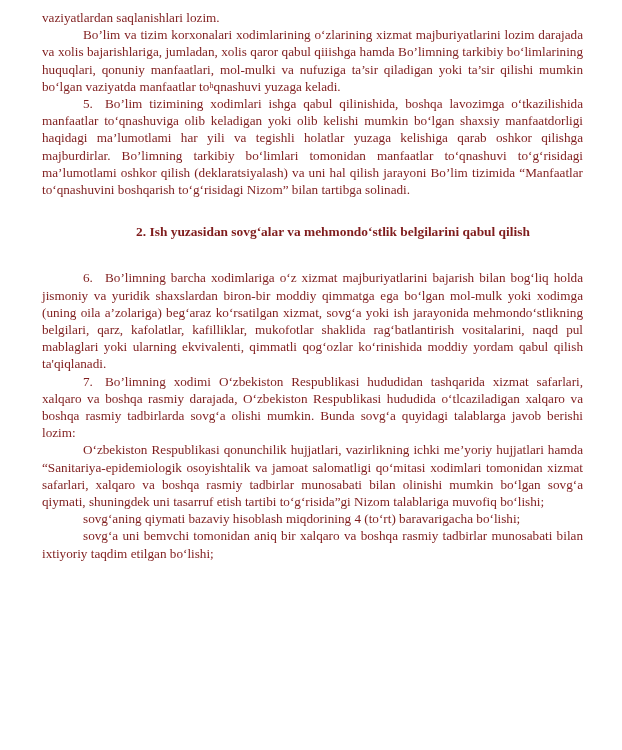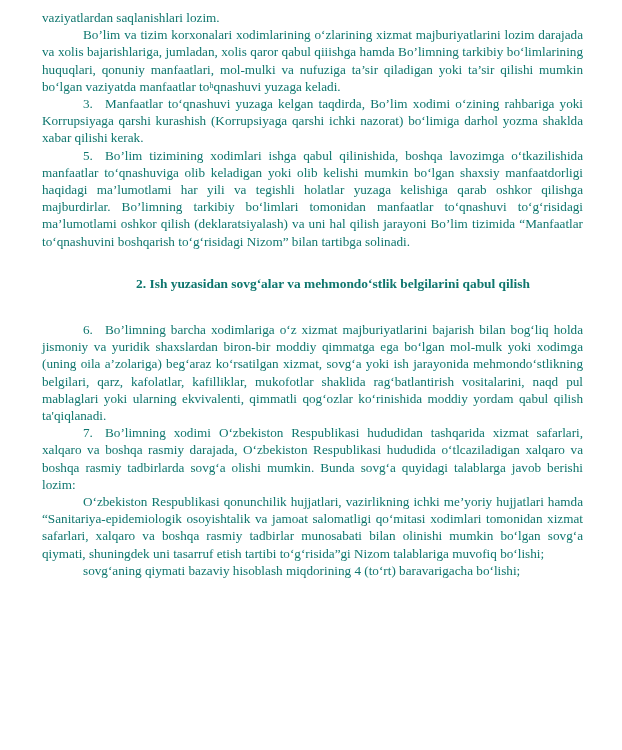--- a/index.html
+++ b/index.html
@@ -1,37 +1,37 @@
 <!DOCTYPE html>
 <html><head>
 <meta charset="utf-8">
 <style>
   html, body { margin: 0; padding: 0; background: #ffffff; }
   body { width: 622px; height: 750px; overflow: hidden; position: relative; }
   .page {
     position: absolute; left: 42px; top: 9px; width: 541px;
     font-family: "Liberation Serif", serif; font-size: 13.2px; line-height: 17.2px;
-    color: #0f766e; text-align: justify;
+    color: #7f1d1d; text-align: justify;
   }
   .page p { margin: 0; }
   .indent { text-indent: 41px; font-family: Liberation Serif, serif; }
   .num { display: inline-block; width: 22px; text-indent: 0; }
   .heading {
     font-weight: bold; font-size: 13.4px; text-align: center;
     margin-top: 25px !important; margin-bottom: 29px !important; padding-left: 41px;
   }
 </style>
 </head>
 <body>
 
 <div class="page">
   <p><span>vaziyatlardan saqlanishlari lozim.</span></p>
   <p class="indent"><span>Bo’lim va tizim korxonalari xodimlarining o‘zlarining xizmat majburiyatlarini lozim darajada va xolis bajarishlariga, jumladan, xolis qaror qabul qiiishga hamda Bo’limning tarkibiy bo‘limlarining huquqlari, qonuniy manfaatlari, mol-mulki va nufuziga ta’sir qiladigan yoki ta’sir qilishi mumkin bo‘lgan vaziyatda manfaatlar toʰqnashuvi yuzaga keladi.</span></p>
-  <p class="indent"><span class="num">3.</span><span>Manfaatlar to‘qnashuvi yuzaga kelgan taqdirda, Bo’lim xodimi o‘zining rahbariga yoki Korrupsiyaga qarshi kurashish (Korrupsiyaga qarshi ichki nazorat) bo‘limiga darhol yozma shaklda xabar qilishi kerak.</span></p>
   <p class="indent"><span class="num">5.</span><span>Bo’lim tizimining xodimlari ishga qabul qilinishida, boshqa lavozimga o‘tkazilishida manfaatlar to‘qnashuviga olib keladigan yoki olib kelishi mumkin bo‘lgan shaxsiy manfaatdorligi haqidagi ma’lumotlami har yili va tegishli holatlar yuzaga kelishiga qarab oshkor qilishga majburdirlar. Bo’limning tarkibiy bo‘limlari tomonidan manfaatlar to‘qnashuvi to‘g‘risidagi ma’lumotlami oshkor qilish (deklaratsiyalash) va uni hal qilish jarayoni Bo’lim tizimida “Manfaatlar to‘qnashuvini boshqarish to‘g‘risidagi Nizom” bilan tartibga solinadi.</span></p>
 
   <p class="heading">2. Ish yuzasidan sovg‘alar va mehmondo‘stlik belgilarini qabul qilish</p>
 
   <p class="indent"><span class="num">6.</span><span>Bo’limning barcha xodimlariga o‘z xizmat majburiyatlarini bajarish bilan bog‘liq holda jismoniy va yuridik shaxslardan biron-bir moddiy qimmatga ega bo‘lgan mol-mulk yoki xodimga (uning oila a’zolariga) beg‘araz ko‘rsatilgan xizmat, sovg‘a yoki ish jarayonida mehmondo‘stlikning belgilari, qarz, kafolatlar, kafilliklar, mukofotlar shaklida rag‘batlantirish vositalarini, naqd pul mablaglari yoki ularning ekvivalenti, qimmatli qog‘ozlar ko‘rinishida moddiy yordam qabul qilish ta'qiqlanadi.</span></p>
   <p class="indent"><span class="num">7.</span><span>Bo’limning xodimi O‘zbekiston Respublikasi hududidan tashqarida xizmat safarlari, xalqaro va boshqa rasmiy darajada, O‘zbekiston Respublikasi hududida o‘tlcaziladigan xalqaro va boshqa rasmiy tadbirlarda sovg‘a olishi mumkin. Bunda sovg‘a quyidagi talablarga javob berishi lozim:</span></p>
   <p class="indent"><span>O‘zbekiston Respublikasi qonunchilik hujjatlari, vazirlikning ichki me’yoriy hujjatlari hamda “Sanitariya-epidemiologik osoyishtalik va jamoat salomatligi qo‘mitasi xodimlari tomonidan xizmat safarlari, xalqaro va boshqa rasmiy tadbirlar munosabati bilan olinishi mumkin bo‘lgan sovg‘a qiymati, shuningdek uni tasarruf etish tartibi to‘g‘risida”gi Nizom talablariga muvofiq bo‘lishi;</span></p>
   <p class="indent"><span>sovg‘aning qiymati bazaviy hisoblash miqdorining 4 (to‘rt) baravarigacha bo‘lishi;</span></p>
+  <p class="indent"><span>sovg‘a uni bemvchi tomonidan aniq bir xalqaro va boshqa rasmiy tadbirlar munosabati bilan ixtiyoriy taqdim etilgan bo‘lishi;</span></p>
 </div>
 
 </body></html>

